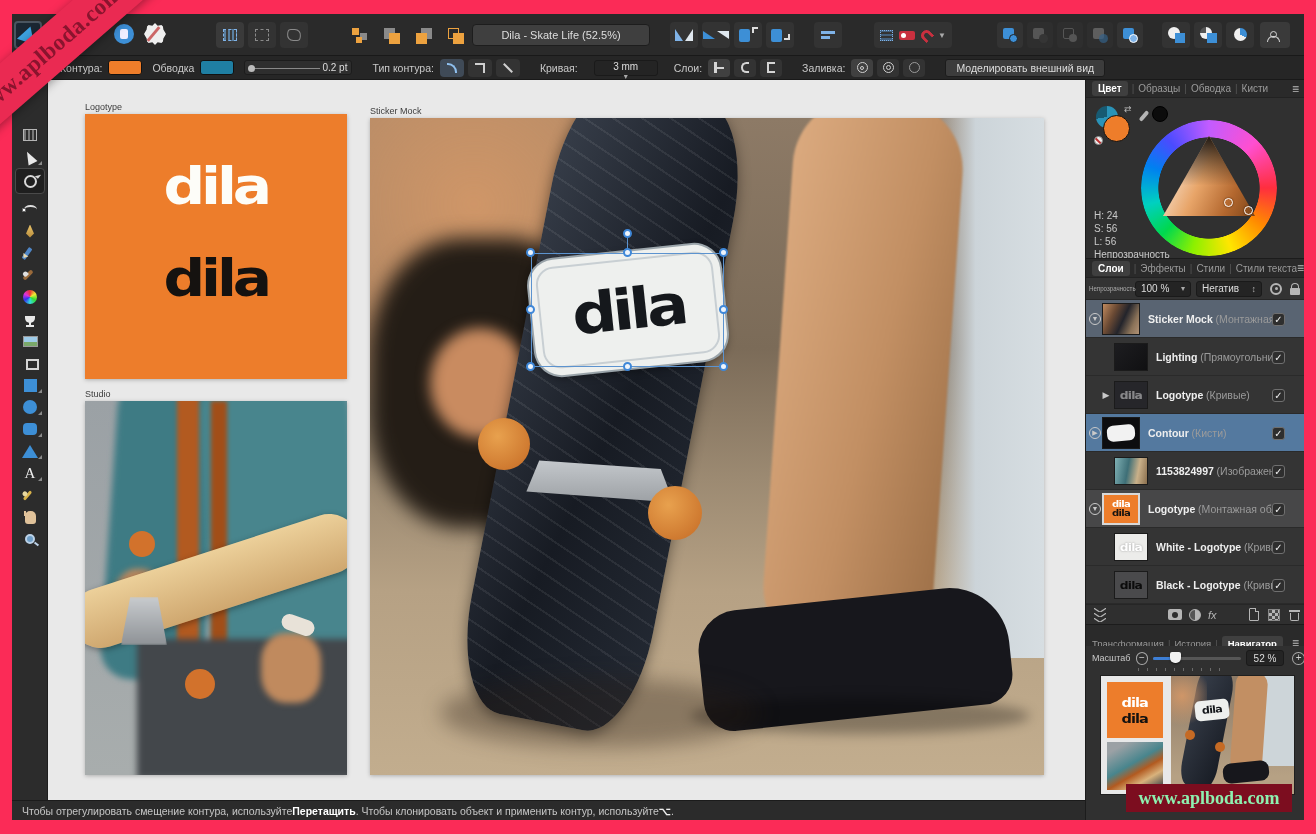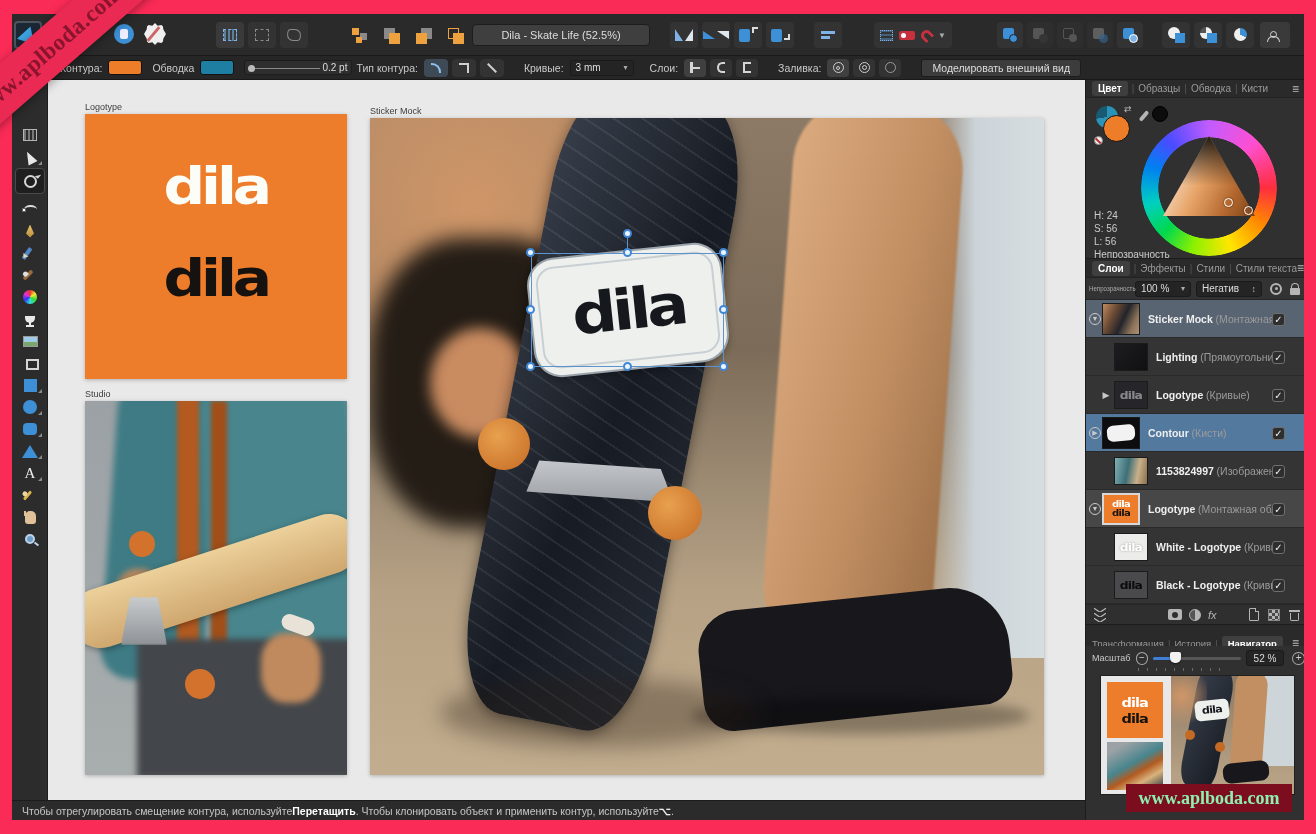--- a/index.html
+++ b/index.html
@@ -200,32 +200,32 @@
     <div id="ctxbar">
       <span style="margin-left:48px;">Контура:</span>
       <div class="chip" style="width:34px;height:15px;background:#ee7d2a;margin:0 10px 0 6px;"></div>
       <span>Обводка</span>
       <div class="chip" style="width:34px;height:15px;background:#1f7fa3;margin:0 10px 0 6px;"></div>
       <div style="width:108px;height:15px;background:#2e2e2e;border:1px solid #1c1c1c;border-radius:3px;position:relative;margin-right:4px;">
         <div style="position:absolute;left:5px;top:7px;width:70px;height:1px;background:#888;"></div>
         <div style="position:absolute;left:3px;top:4px;width:7px;height:7px;background:#bbb;border-radius:50%;"></div>
         <span style="position:absolute;right:4px;top:1px;font-size:10px;color:#ddd;">0.2 pt</span>
       </div>
-      <span style="">Тип контура:</span>
+      <span style="margin-left:16px;">Тип контура:</span>
       <div class="ibtn" style="width:24px;height:18px;background:#3f4a57;margin-left:6px;">
         <div style="width:10px;height:10px;border-top:2px solid #8fc0ef;border-right:2px solid #8fc0ef;border-top-right-radius:9px;"></div>
       </div>
       <div class="ibtn" style="width:24px;height:18px;">
         <div style="width:10px;height:10px;border-top:2px solid #cfcfcf;border-right:2px solid #cfcfcf;"></div>
       </div>
       <div class="ibtn" style="width:24px;height:18px;">
         <div style="width:12px;height:2px;background:#cfcfcf;transform:rotate(45deg);"></div>
       </div>
-      <span style="margin-left:16px;">Кривые:</span>
-      <div class="ddbox" style="width:64px;height:16px;margin-left:6px;font-size:10px;">
+      <span style="margin-left:16px;">Кривая:</span>
+      <div class="ddbox" style="width:64px;height:16px;margin-left:16px;font-size:10px;flex-direction:column;">
         <span>3 mm</span>
         <span style="font-size:8px;color:#aaa;">▾</span>
       </div>
       <span style="margin-left:16px;">Слои:</span>
       <div class="ibtn" style="width:22px;height:18px;background:#404040;margin-left:6px;">
         <div style="width:3px;height:11px;background:#d5d5d5;"></div>
           <div style="width:7px;height:2px;background:#d5d5d5;"></div>
       </div>
       <div class="ibtn" style="width:22px;height:18px;">
         <div style="width:8px;height:11px;border:2px solid #d5d5d5;border-right:none;border-radius:7px 0 0 7px;"></div>

